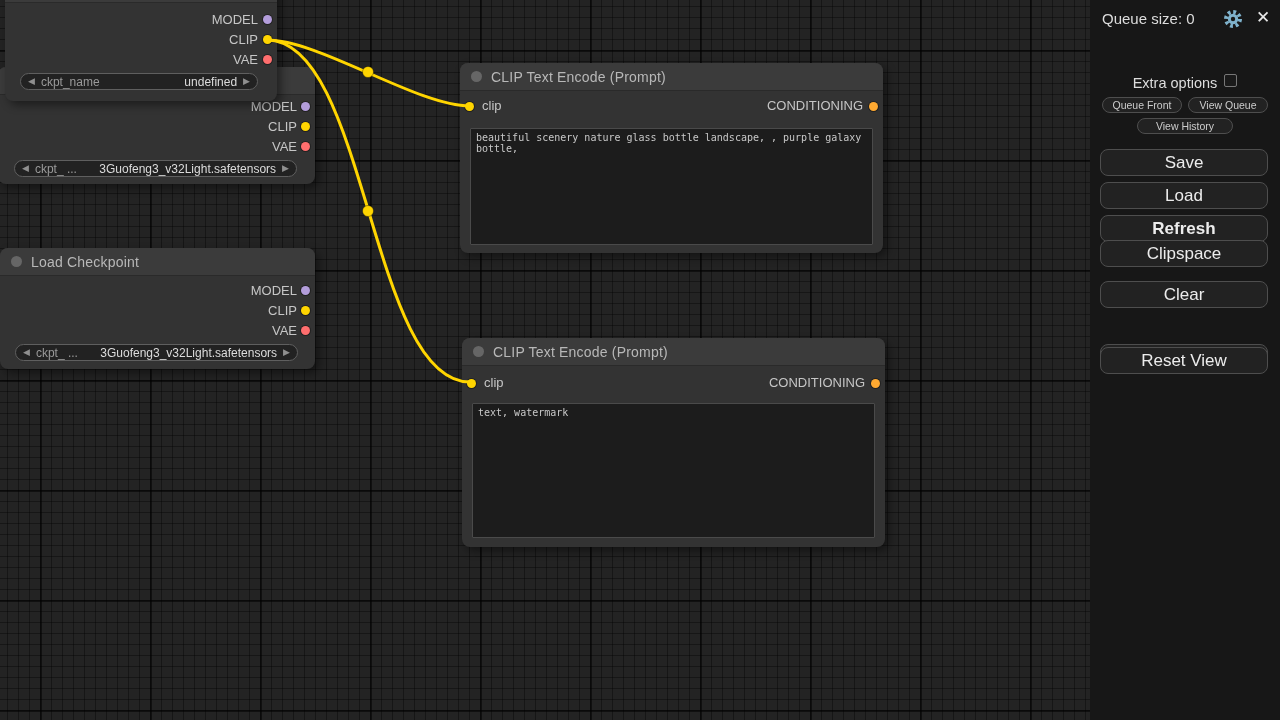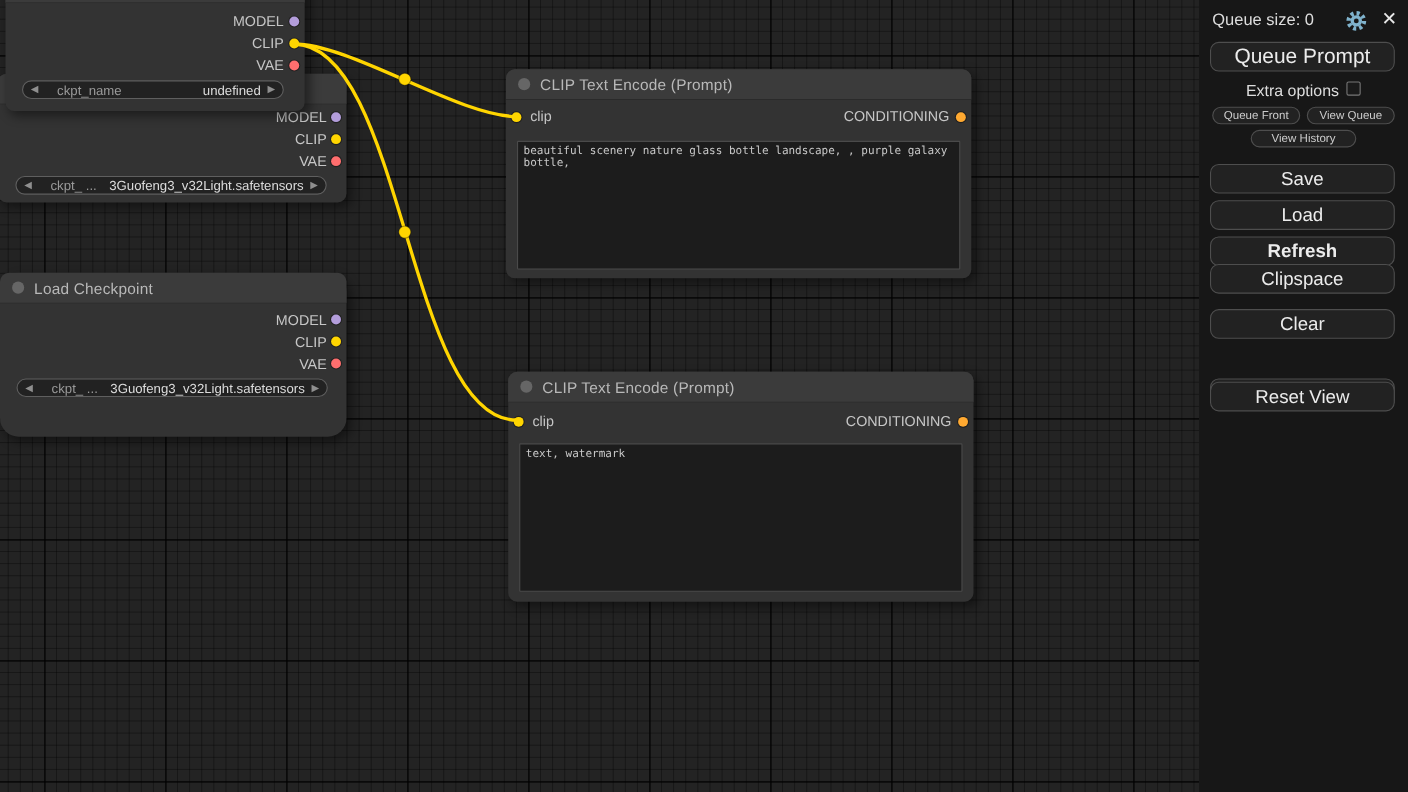--- a/index.html
+++ b/index.html
@@ -49,21 +49,21 @@
   }
   .slot-label.right { text-align:left;margin-left:32px; }
 
   .widget {
     position:absolute; height:17px; background:#222222;
     border:1px solid #5f5f5f; border-radius:9px;
     display:flex; align-items:center; font-size:12px; color:#999999;
     padding:0 7px; overflow:hidden; white-space:nowrap;
   }
   .widget .warrow { font-size:9px; color:#8f8f8f; flex:0 0 auto; line-height:15px; }
-  .widget .wlabel { margin-left:17px; color:#9a9a9a; }
+  .widget .wlabel { margin-left:6px; color:#9a9a9a; }
   .widget .wvalue { margin-left:auto; margin-right:6px; color:#dcdcdc; }
 
   textarea.prompt {
     position:absolute; background:#1c1c1c; border:1px solid #4a4a4a;
     color:#c8c8c8; font-family:"DejaVu Sans Mono", monospace;
     font-size:10px; line-height:11px; padding:3px 5px; resize:none;
     outline:none; overflow:hidden; border-radius:1px;
   }
 
   
@@ -128,21 +128,21 @@
   <span class="slot-label right" style="right:18px; top:73px;">VAE</span>
   <span class="slot-dot dot-vae" style="right:5px; top:75px;"></span>
   <div class="widget" style="left:16px; top:93px; width:283px;">
     <span class="warrow">◀</span>
     <span class="wlabel">ckpt_ ...</span>
     <span class="wvalue">3Guofeng3_v32Light.safetensors</span>
     <span class="warrow">▶</span>
   </div>
 </div>
 
-<div class="node" style="left:0px; top:248px; width:315px; height:149px;border-radius:17px;">
+<div class="node" style="left:0px; top:248px; width:315px; height:121px;">
   <div class="node-title">
     <span class="title-dot"></span>
     <span>Load Checkpoint</span>
   </div>
   <span class="slot-label right" style="right:18px; top:36px;">MODEL</span>
   <span class="slot-dot dot-model" style="right:5px; top:38px;"></span>
   <span class="slot-label right" style="right:18px; top:56px;">CLIP</span>
   <span class="slot-dot dot-clip" style="right:5px; top:58px;"></span>
   <span class="slot-label right" style="right:18px; top:76px;">VAE</span>
   <span class="slot-dot dot-vae" style="right:5px; top:78px;"></span>
@@ -191,21 +191,20 @@
   <span class="gear-btn">
     <svg width="20" height="20" viewBox="0 0 20 20">
       <circle cx="10" cy="10" r="7" fill="none" stroke="#7fb2cc" stroke-width="4" stroke-dasharray="2.8 2.7"></circle>
       <circle cx="10" cy="10" r="5.2" fill="#7fb2cc"></circle>
       <circle cx="10" cy="10" r="2.2" fill="#171717"></circle>
     </svg>
   </span>
 
   <span class="close-btn">✕</span>
 
-  <button class="btn btn-queue">Queue Prompt</button>
 
   <div class="extra-row">
     <span>Extra options</span>
     <input type="checkbox" style="">
   </div>
 
   <button class="btn btn-small" style="left:12px; top:97px; width:80px;">Queue Front</button>
   <button class="btn btn-small" style="left:98px; top:97px; width:80px;">View Queue</button>
   <button class="btn btn-small" style="left:47px; top:118px; width:96px;">View History</button>
 

